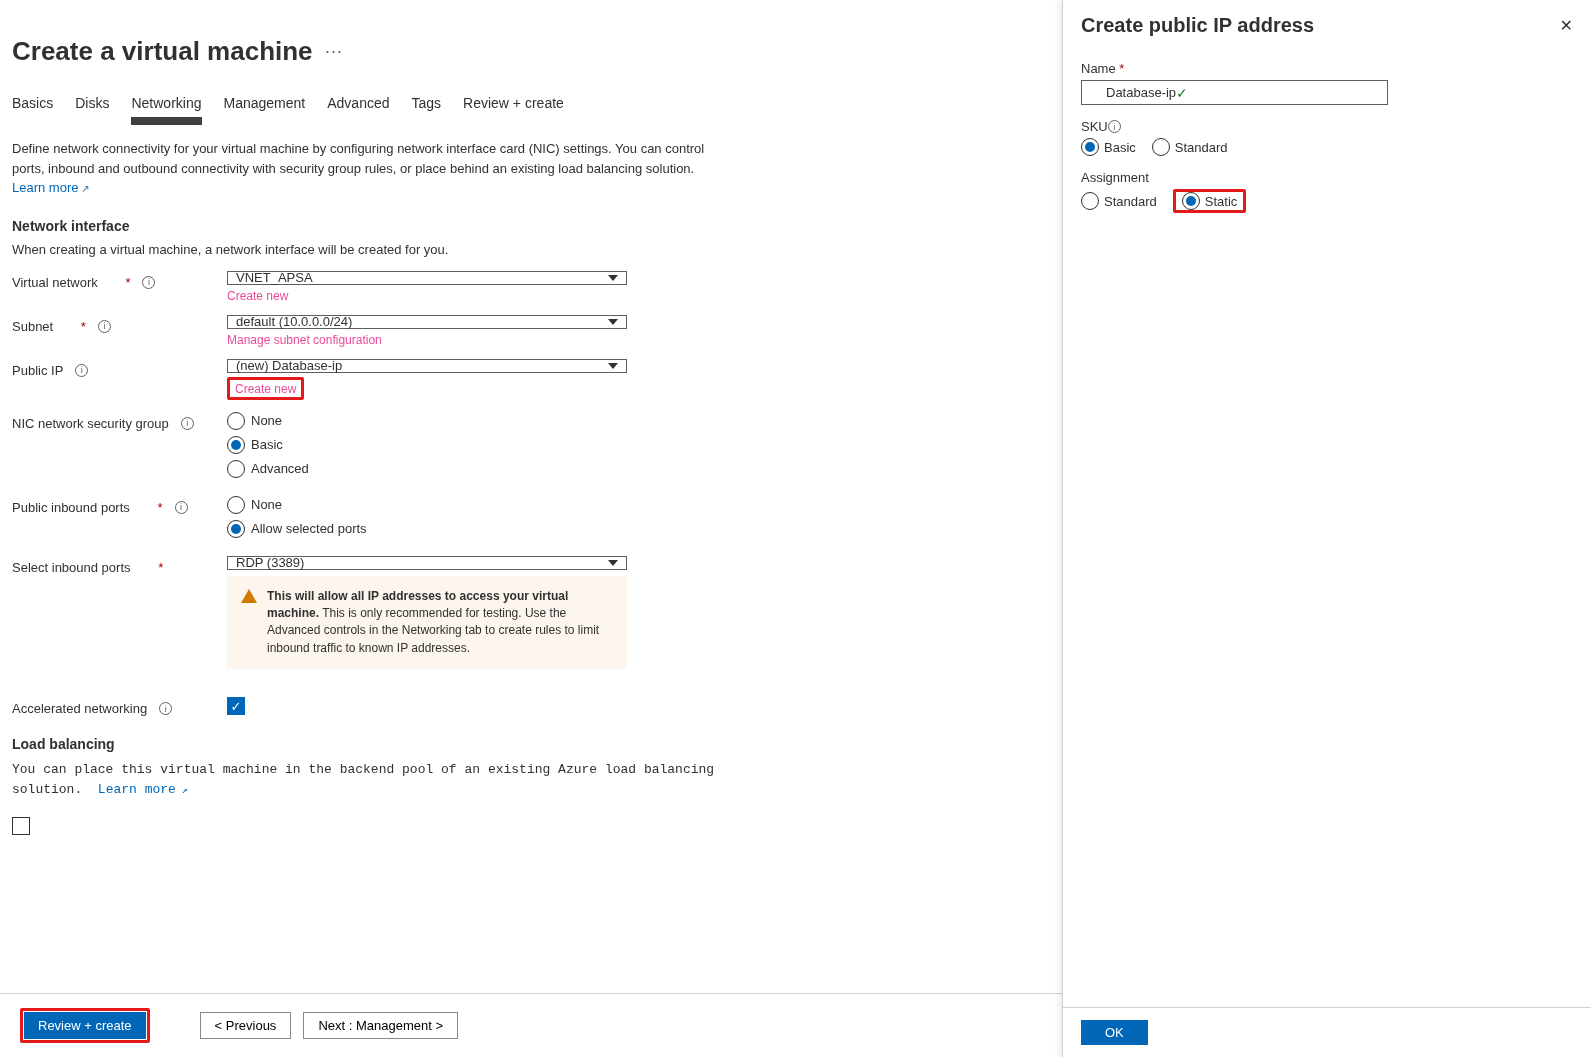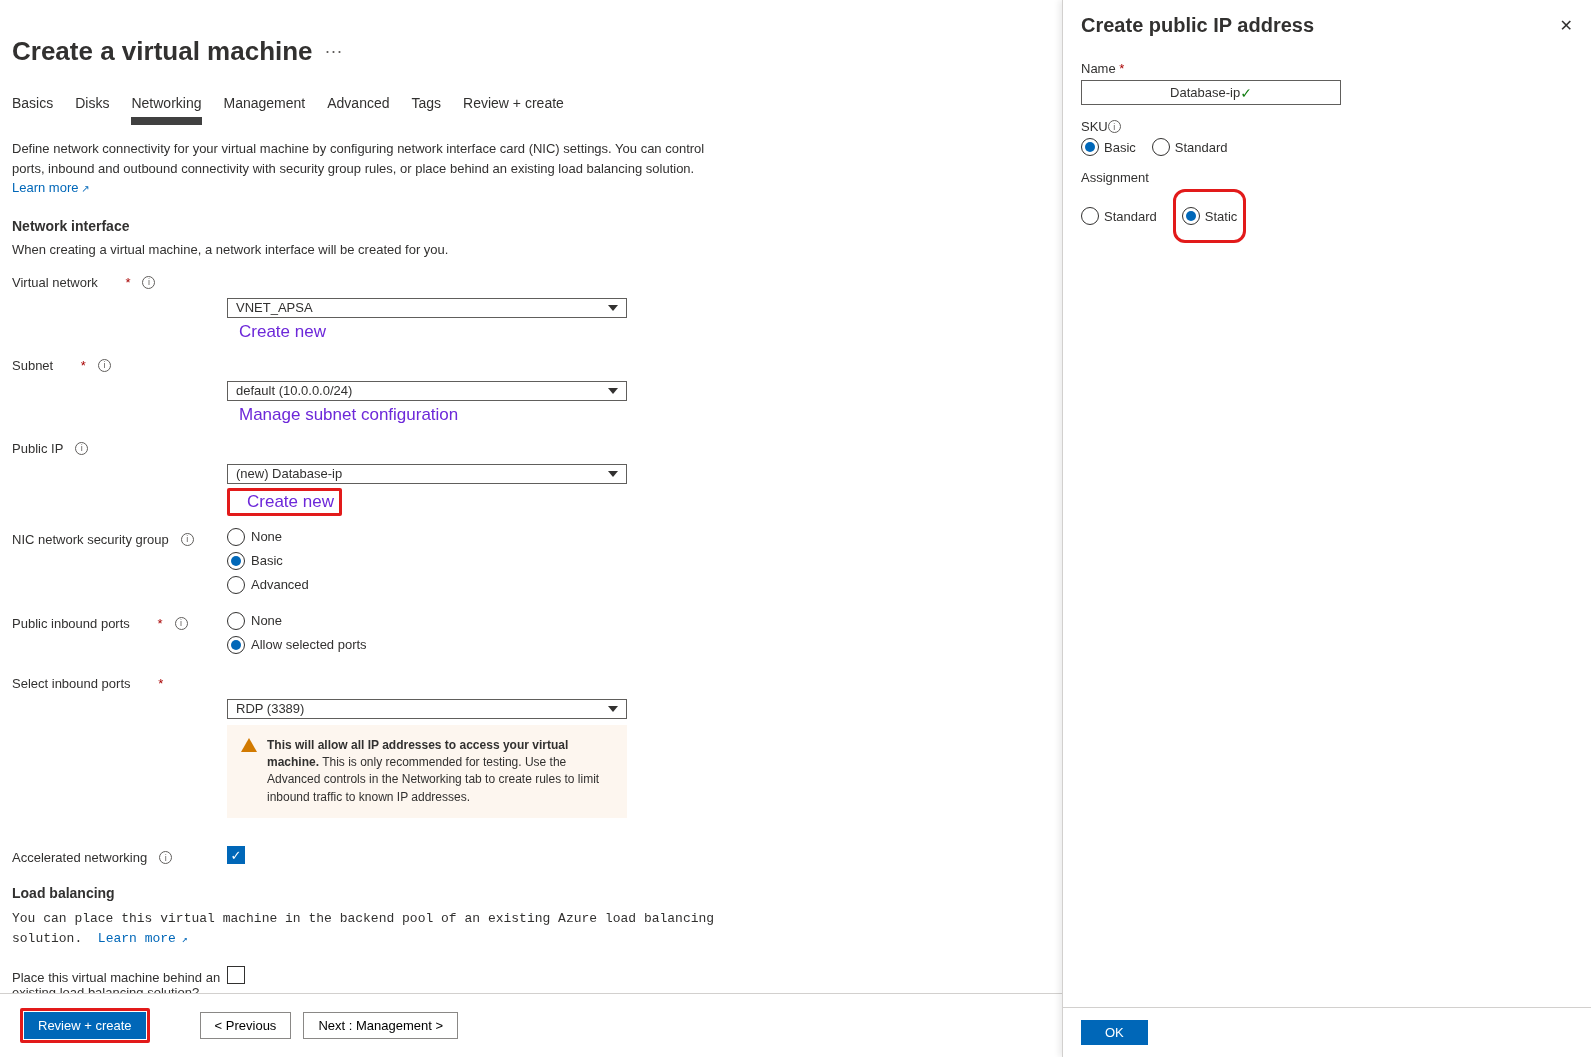--- a/index.html
+++ b/index.html
@@ -44,36 +44,35 @@
   .form-control-col { width: 400px; }
   .req { color: #a80000; }
   .info-icon {
     display:inline-flex; align-items:center; justify-content:center;
     width:13px; height:13px; border:1px solid #605e5c; border-radius:50%;
     font-size:9px; color:#605e5c;
   }
 
   .select-box {
     display: flex; align-items: center; justify-content: space-between;
-    width: 400px; height: 20px;
+    width: 400px; height: 14px;
     border: 1px solid #605e5c;
     padding: 0 8px;
     font-size: 13px;
     background:#fff;
     cursor: pointer;
-    margin-top: 27px;
   }
   .chevron {
     width: 0; height: 0;
     border-left: 5px solid transparent;
     border-right: 5px solid transparent;
     border-top: 6px solid #323130;
   }
 
-  .sublink { font-size: 17px; color: #6d28d9; margin-top: 4px; display:inline-block; cursor:pointer;margin-left:12px; }
+  .sublink { font-size: 12px; color: #ec4899; margin-top: 4px; display:inline-block; cursor:pointer; }
 
   .radio-row { display: flex; align-items: center; gap: 6px; margin-bottom: 6px; font-size: 13px; }
   .radio {
     width: 18px; height: 18px; border: 1px solid #323130; border-radius: 50%;
     display: inline-flex; align-items:center; justify-content:center;
     cursor: pointer;
   }
   .radio.selected::after {
     content:""; width:10px; height:10px; border-radius:50%; background:#0067b8;
   }
@@ -124,22 +123,22 @@
     box-shadow: -3px 0 6px rgba(0,0,0,0.08);
     background:#fff;
     padding:14px 18px;
   }
   .panel-header { display:flex; justify-content:space-between; align-items:center; margin-bottom:24px;}
   .panel-title { font-size:20px; font-weight:600; }
   .panel-close { font-size:16px; cursor:pointer; color:#323130; }
 
   .panel-label { font-size:13px; margin-bottom:4px; display:flex; align-items:center;}
   .panel-input {
-    width:260px; height:25px; border:1px solid #605e5c; padding:0 1px; font-size:13px;
-    display:flex; align-items:center; justify-content:center;
+    width:307px; height:25px; border:1px solid #605e5c; padding:0 24px; font-size:13px;
+    display:flex; align-items:center; justify-content:flex-start;
   }
   .check-mark { color:#107c10; font-size:14px; }
   .panel-group { margin-bottom:14px; }
   .panel-radio-row { display:flex; gap:16px; align-items:center; margin-top:4px;}
 
   .side-footer {
     position:absolute; left:0; bottom:0; width:100%;
     border-top:1px solid #d2d0ce;
     padding:12px 18px;
   }
@@ -284,21 +283,20 @@
     </div>
   </div>
 
   <div class="section-heading">Load balancing</div>
   <div class="desc-text" style="margin-bottom:18px;font-family:Liberation Mono, monospace;">
     <span>You can place this virtual machine in the backend pool of an existing Azure load balancing solution.</span>
     &nbsp;<span class="link ext-icon">Learn more</span>
   </div>
 
   <div class="form-row">
-    <div class="form-label" style="width:215px;">Place this virtual machine behind an existing load balancing solution?</div>
     <div class="form-control-col">
       <span class="checkbox"></span>
     </div>
   </div>
 
 </div>
 
 <div class="footer">
   <span class="red-rect">
     <button class="btn-primary">Review + create</button>
@@ -344,21 +342,21 @@
 
   <div class="panel-group">
     <div class="panel-label">
       <span>Assignment</span>
     </div>
     <div class="panel-radio-row">
       <span style="display:flex;align-items:center;gap:5px;">
         <span class="radio"></span>
         <span>Standard</span>
       </span>
-      <span class="red-rect" style="padding:15px 6px;border-radius:12px;">
+      <span class="red-rect" style="padding:0 6px;">
         <span style="display:flex;align-items:center;gap:5px;">
           <span class="radio selected"></span>
           <span>Static</span>
         </span>
       </span>
     </div>
   </div>
 
   <div class="side-footer">
     <button class="btn-primary">OK</button>

